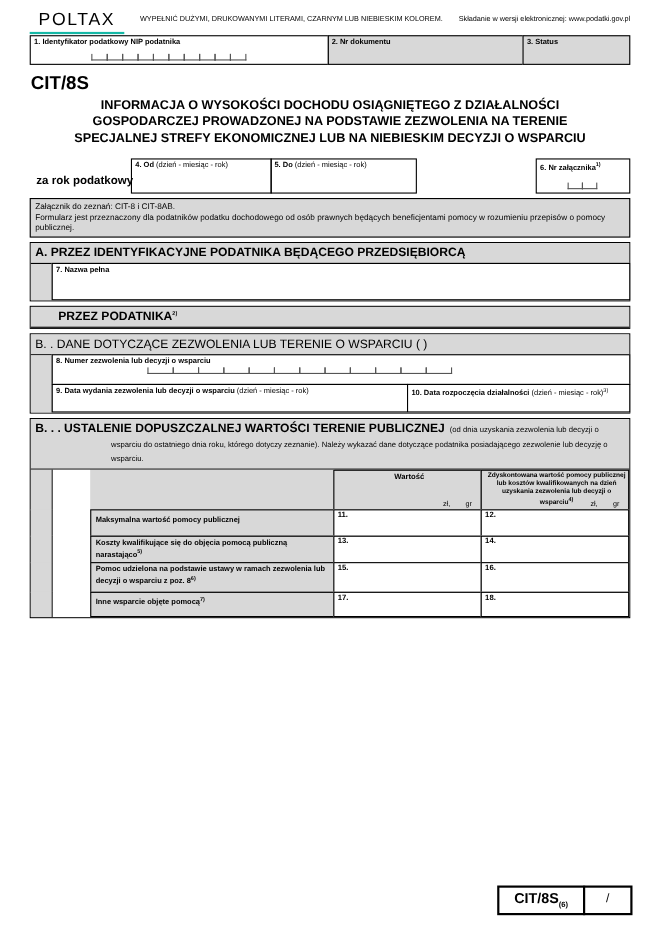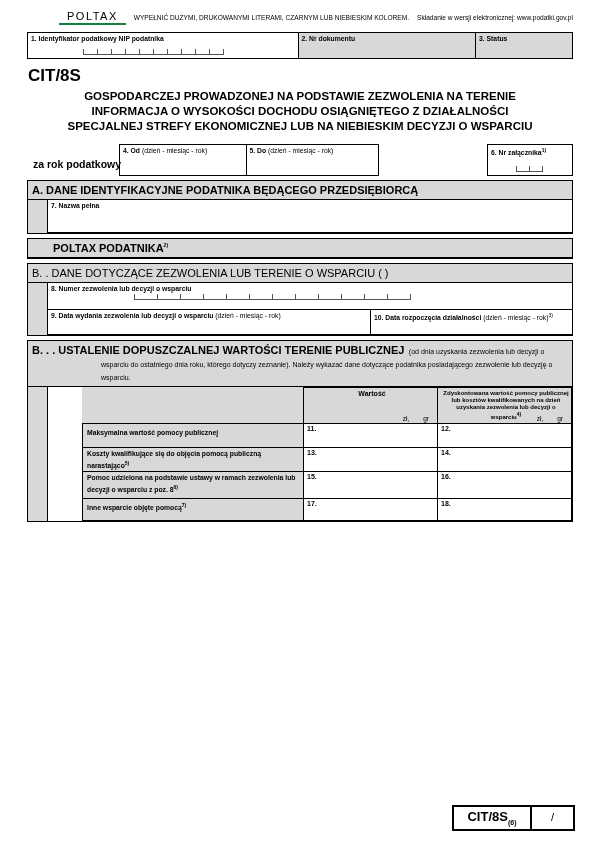--- a/index.html
+++ b/index.html
@@ -6,21 +6,21 @@
   html,body { background:#fff; }
   body {
     width:600px; height:848px;
     font-family:"Liberation Sans", sans-serif;
     color:#000;
   }
   .page { position:relative; width:600px; height:848px; padding:10px 27px 0 27px; overflow:hidden; }
 
   
   .topbar { display:flex; justify-content:space-between; align-items:flex-start; height:21px; }
-  .logo { font-size:11px; letter-spacing:1.5px; padding:0 8px 1px 8px; border-bottom:2px solid #15803d;margin-left:32px; }
+  .logo { font-size:16px; letter-spacing:1.5px; padding:0 8px 1px 8px; border-bottom:2px solid #14b8a6; }
   .instruction { font-size:6.6px; padding-top:4px; }
   .efiling { font-size:6.6px; padding-top:4px; }
 
   
   .idrow { display:flex; height:27px; margin-top:1px; }
   .idbox { border:1.5px solid #000; position:relative; background:#fff; }
   .idbox + .idbox { margin-left:-1.5px; }
   .idbox .lbl { font-size:6.8px; font-weight:bold; padding:2px 0 0 3px; }
   .gray { background:#d8d8d8; }
   .b-nip { width:272px; }
@@ -135,22 +135,22 @@
     <div class="idbox gray b-doc">
       <div class="lbl">2. Nr dokumentu</div>
     </div>
     <div class="idbox gray b-status">
       <div class="lbl">3. Status</div>
     </div>
   </div>
 
   <div class="form-code">CIT/8S</div>
   <div class="main-title">
+    <div>INFORMACJA O WYSOKOŚCI DOCHODU OSIĄGNIĘTEGO Z DZIAŁALNOŚCI</div>
     <div>GOSPODARCZEJ PROWADZONEJ NA PODSTAWIE ZEZWOLENIA NA TERENIE</div>
-    <div>INFORMACJA O WYSOKOŚCI DOCHODU OSIĄGNIĘTEGO Z DZIAŁALNOŚCI</div>
     <div>SPECJALNEJ STREFY EKONOMICZNEJ LUB NA NIEBIESKIM DECYZJI O WSPARCIU</div>
   </div>
 
   <div class="taxyear">
     <div class="ty-label">za rok podatkowy</div>
     <div class="fbox f-od">
       <div class="fl"><span class="fb-num">4. Od</span> <span class="fb-hint">(dzień - miesiąc - rok)</span></div>
     </div>
     <div class="fbox f-do">
       <div class="fl"><span class="fb-num">5. Do</span> <span class="fb-hint">(dzień - miesiąc - rok)</span></div>
@@ -158,38 +158,42 @@
     <div class="ty-spacer"></div>
     <div class="fbox f-zal">
       <div class="fl fb-num"><span>6. Nr załącznika</span><sup>1)</sup></div>
       <div class="comb comb-zal">
         <div class="c"></div>
           <div class="c"></div>
       </div>
     </div>
   </div>
 
-
-  <div class="section">
-    <div class="sec-header bold">A. DANE IDENTYFIKACYJNE PODATNIKA BĘDĄCEGO PRZEDSIĘBIORCĄ</div>
+  <div class="note">
+    <div>Załącznik do zeznań: CIT-8 i CIT-8AB.</div>
+    <div>Formularz jest przeznaczony dla podatników podatku dochodowego od osób prawnych będących beneficjentami pomocy w rozumieniu przepisów o pomocy publicznej.</div>
+  </div>
+
+  <div class="section">
+    <div class="sec-header bold">A. PRZEZ IDENTYFIKACYJNE PODATNIKA BĘDĄCEGO PRZEDSIĘBIORCĄ</div>
     <div class="sec-body">
       <div class="gutter"></div>
       <div class="fields">
         <div class="frow">
           <div class="infield f7">
             <div class="fl fb-num">7. Nazwa pełna</div>
           </div>
         </div>
       </div>
     </div>
   </div>
 
   <div class="section">
     <div class="sec-header bold">
-      <div class="sec-b-line2"><span>POLTAX PODATNIKA</span><sup>2)</sup></div>
+      <div class="sec-b-line2"><span>PRZEZ PODATNIKA</span><sup>2)</sup></div>
     </div>
   </div>
 
   <div class="section">
     <div class="sec-header">B. .  DANE DOTYCZĄCE ZEZWOLENIA LUB TERENIE O WSPARCIU (  )</div>
     <div class="sec-body">
       <div class="gutter"></div>
       <div class="fields">
         <div class="frow">
           <div class="infield f8">

